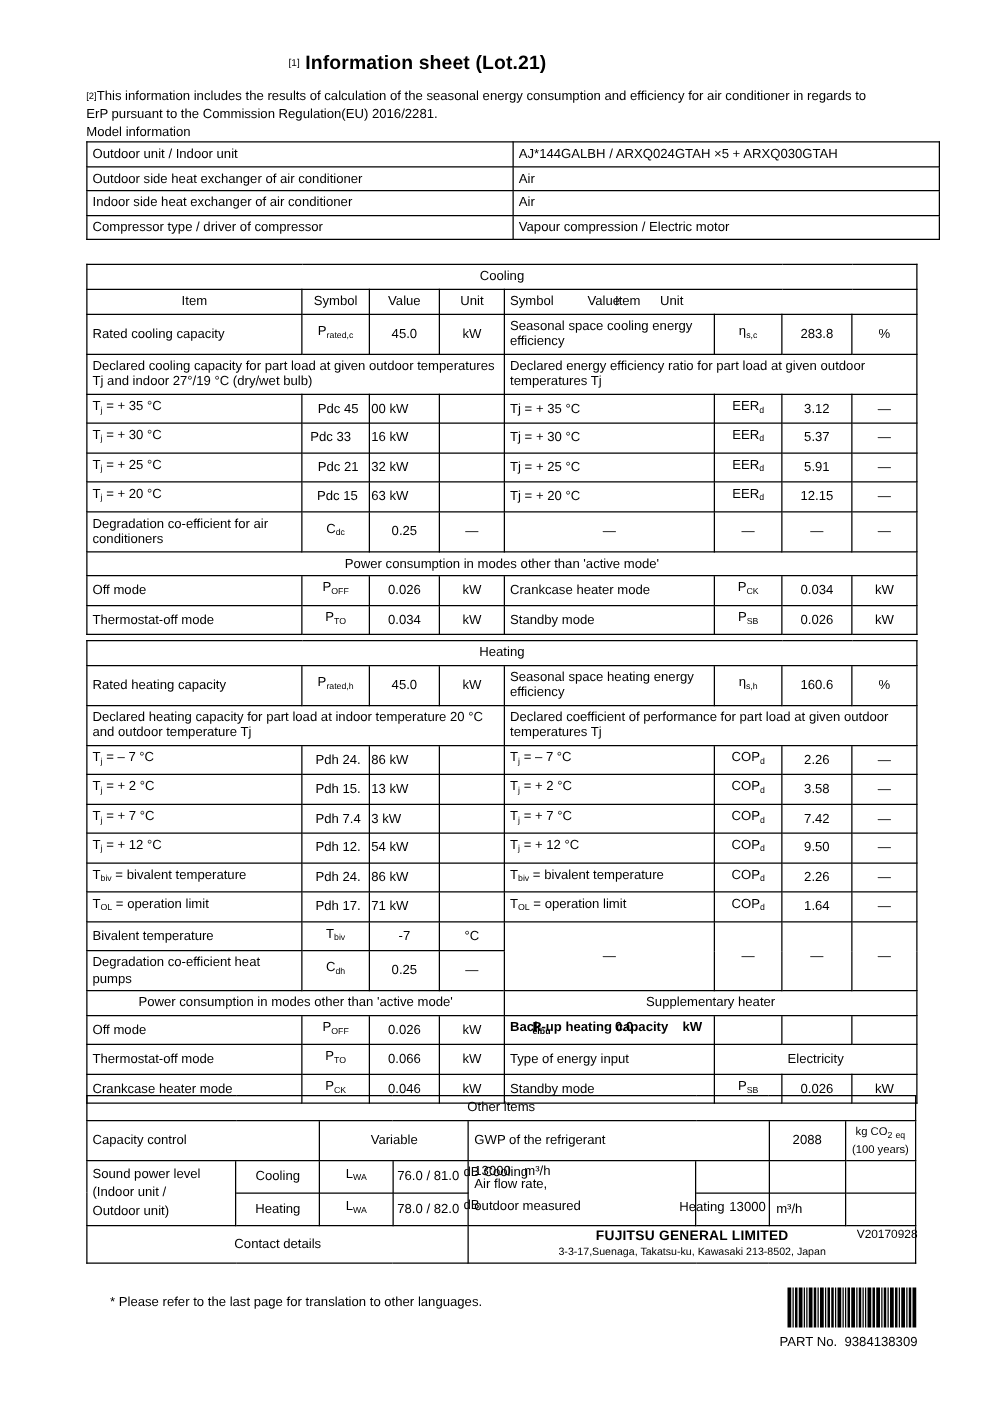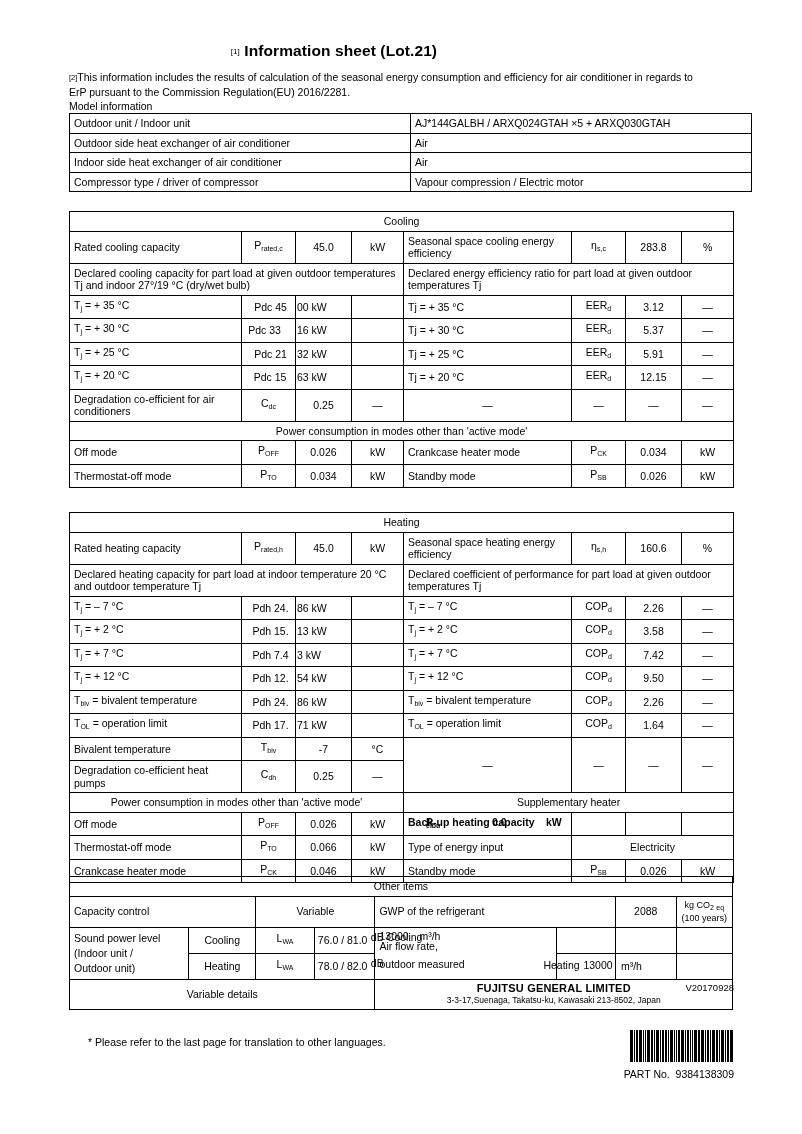--- a/index.html
+++ b/index.html
@@ -105,20 +105,34 @@
       <col style="width:168px">
         <col style="width:54px">
         <col style="width:56px">
         <col style="width:52px">
     </colgroup>
     <tbody>
         <tr>
       <td class="sec-head" colspan="8">Cooling</td>
     </tr>
     <tr>
+      <td class="c">Item</td>
+      <td class="c">Symbol</td>
+      <td class="c">Value</td>
+      <td class="c">Unit</td>
+      <td class="midL" colspan="4">
+        <div class="hdr-over">
+          <span style="left:0px;">Symbol</span>
+          <span style="left:62px;">Value</span>
+          <span style="left:84px;">Item</span>
+          <span style="left:120px;">Unit</span>
+        </div>
+      </td>
+    </tr>
+    <tr>
       <td class="l">Rated cooling capacity</td>
       <td class="c"><span>P</span><sub>rated,c</sub></td>
       <td class="c">45.0</td>
       <td class="c">kW</td>
       <td class="l wrap midL">Seasonal space cooling energy efficiency</td>
       <td class="c"><span>η</span><sub>s,c</sub></td>
       <td class="c">283.8</td>
       <td class="c">%</td>
     </tr>
     <tr>
@@ -408,21 +422,21 @@
         <span style="position:absolute;left:56px;top:3px;">dB</span>
       </td>
       <td class="c" style="position:relative;">
         <span style="position:absolute;left:-14px;top:5px;white-space:nowrap;">Heating</span>
         <span style="position:absolute;left:26px;top:5px;white-space:nowrap;">13000</span>
       </td>
       <td class="l" style="padding-left:5px;">m³/h</td>
       <td></td>
     </tr>
     <tr>
-      <td class="c" colspan="4">Variable details</td>
+      <td class="c" colspan="4">Contact details</td>
       <td class="midL" colspan="4" style="padding:2px 4px;">
         <div class="company">FUJITSU GENERAL LIMITED</div>
         <div class="address">3-3-17,Suenaga, Takatsu-ku, Kawasaki 213-8502, Japan</div>
       </td>
     </tr>
   </tbody>
     </table>
 
   <div class="vcode">V20170928</div>
   <div class="footer-note">* Please refer to the last page for translation to other languages.</div>

